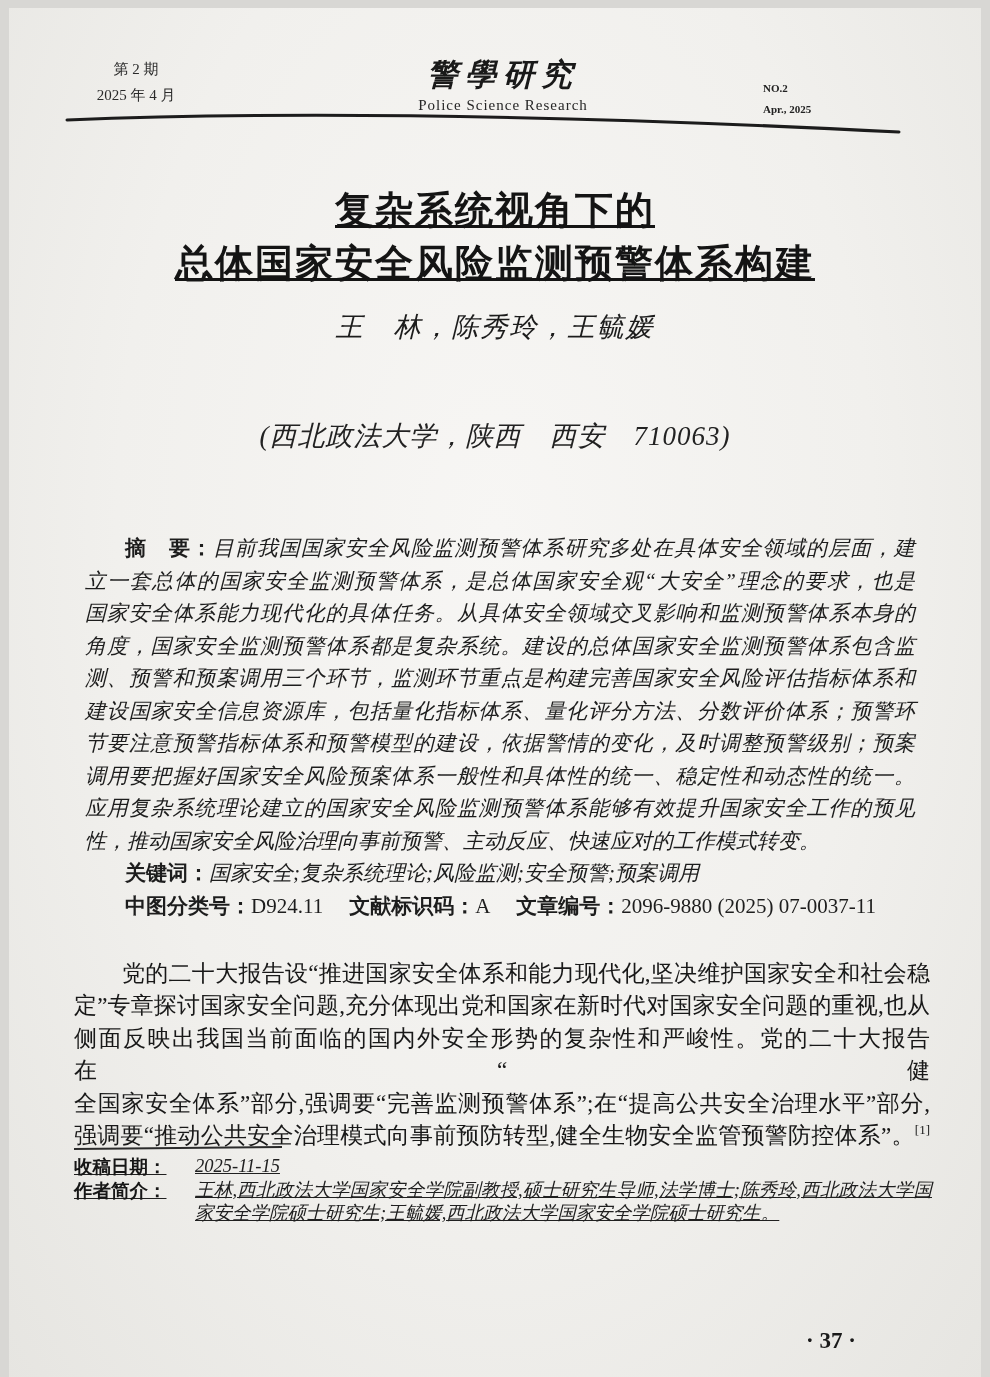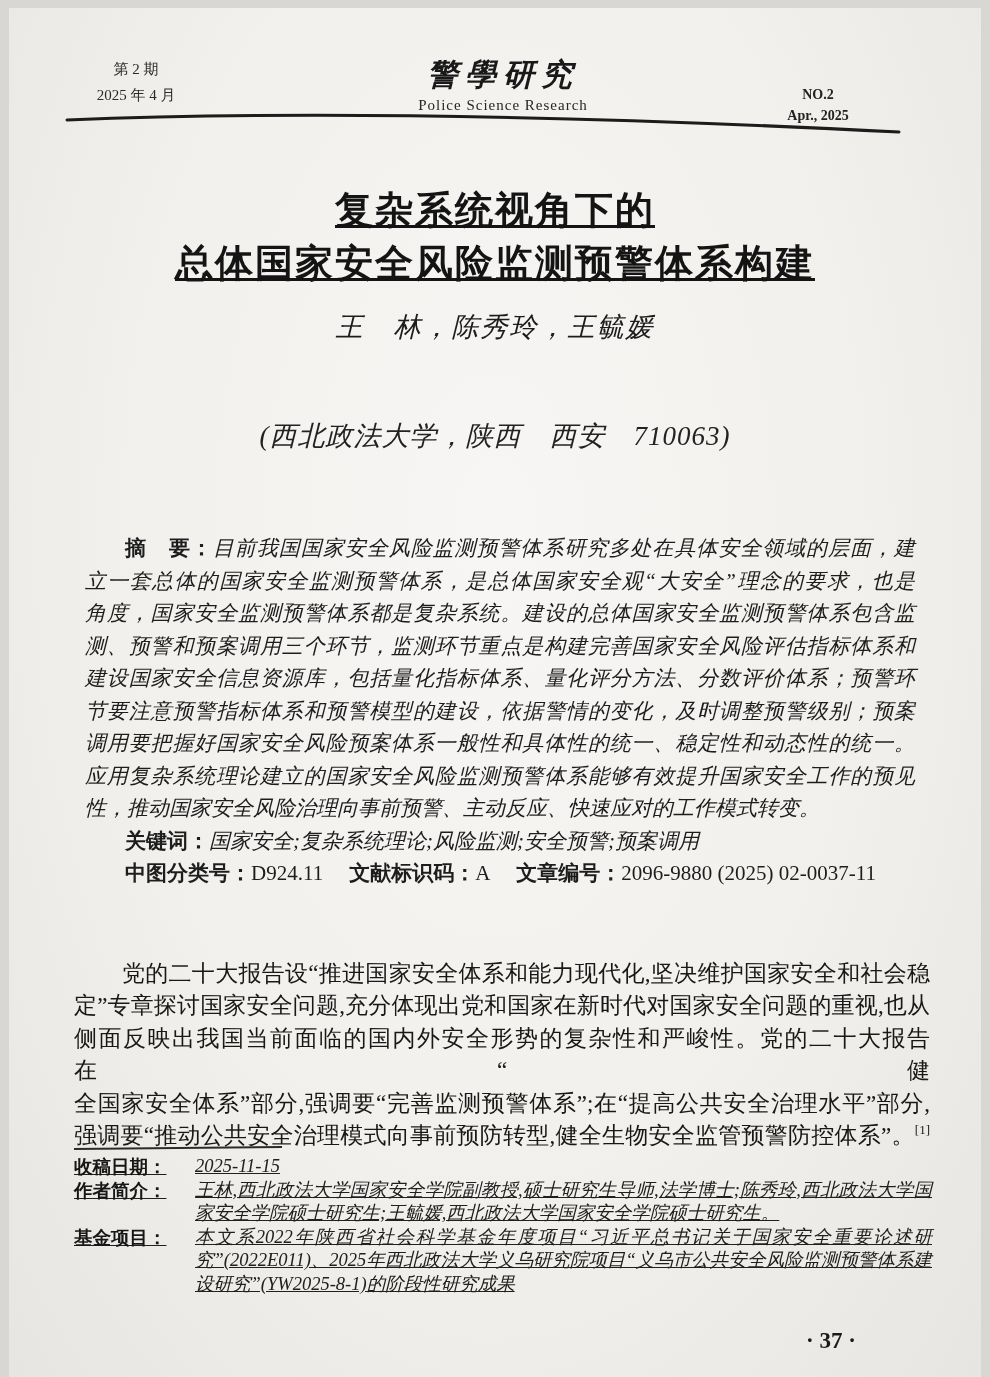--- a/index.html
+++ b/index.html
@@ -13,22 +13,22 @@
     overflow:hidden;
   }
   
   .hdr-left{position:absolute;left:62px;top:48px;width:130px;text-align:center;
     font-size:15px;line-height:26px;color:#2a2a2a;}
   .hdr-center{position:absolute;left:16px;right:0;top:46px;text-align:center;}
   .hdr-center .callig{font-size:31px;font-weight:bold;font-style:italic;
     letter-spacing:7px;font-family:"DejaVu Serif",serif;color:#191919;}
   .hdr-center .en{font-size:15px;letter-spacing:1px;color:#262626;margin-top:1px;
     font-family:"Liberation Serif",serif;}
-  .hdr-right{position:absolute;right:108px;top:76px;width:110px;text-align:center;
-    font-size:14px;line-height:21px;font-weight:bold;color:#222;}
+  .hdr-right{position:absolute;right:108px;top:70px;width:110px;text-align:left;
+    font-size:11px;line-height:21px;font-weight:bold;color:#222;}
   .hdr-rule{position:absolute;left:56px;top:102px;width:836px;height:28px;}
   
   .title{position:absolute;left:0;right:0;top:176px;text-align:center;
     font-family:"Liberation Sans","DejaVu Sans",sans-serif;
     font-weight:bold;font-size:38px;line-height:53px;color:#141414;letter-spacing:2px;text-decoration:underline;}
   .authors{position:absolute;left:0;right:0;top:301px;text-align:center;
     font-size:27px;font-style:italic;color:#1c1c1c;letter-spacing:2px;}
   .affil{position:absolute;left:0;right:0;top:410px;text-align:center;
     font-size:27px;font-style:italic;color:#222;letter-spacing:1px;}
   
@@ -89,34 +89,35 @@
 
   <div class="authors">王　林，陈秀玲，王毓媛</div>
 
   <div class="affil">(西北政法大学，陕西　西安　710063)</div>
 
   <div class="abstract">
     <div class="aline first jline">
       <span class="b">摘　要：</span><span>目前我国国家安全风险监测预警体系研究多处在具体安全领域的层面，建</span>
     </div>
     <div class="aline jline">立一套总体的国家安全监测预警体系，是总体国家安全观“大安全”理念的要求，也是</div>
+    <div class="aline jline">国家安全体系能力现代化的具体任务。从具体安全领域交叉影响和监测预警体系本身的</div>
     <div class="aline jline">角度，国家安全监测预警体系都是复杂系统。建设的总体国家安全监测预警体系包含监</div>
     <div class="aline jline">测、预警和预案调用三个环节，监测环节重点是构建完善国家安全风险评估指标体系和</div>
     <div class="aline jline">建设国家安全信息资源库，包括量化指标体系、量化评分方法、分数评价体系；预警环</div>
     <div class="aline jline">节要注意预警指标体系和预警模型的建设，依据警情的变化，及时调整预警级别；预案</div>
     <div class="aline jline">调用要把握好国家安全风险预案体系一般性和具体性的统一、稳定性和动态性的统一。</div>
     <div class="aline jline">应用复杂系统理论建立的国家安全风险监测预警体系能够有效提升国家安全工作的预见</div>
     <div class="aline">性，推动国家安全风险治理向事前预警、主动反应、快速应对的工作模式转变。</div>
 
     <div class="kwline">
       <span class="b">关键词：</span><span>国家安全;复杂系统理论;风险监测;安全预警;预案调用</span>
     </div>
 
     <div class="clsline">
-      <span class="b">中图分类号：</span><span class="val">D924.11</span><span class="gap"></span><span class="b">文献标识码：</span><span class="val">A</span><span class="gap"></span><span class="b">文章编号：</span><span class="val">2096-9880 (2025) 02-0037-11</span>
+      <span class="b">中图分类号：</span><span class="val">D924.11</span><span class="gap"></span><span class="b">文献标识码：</span><span class="val">A</span><span class="gap"></span><span class="b">文章编号：</span><span class="val">2096-9880 (2025) 07-0037-11</span>
     </div>
   </div>
 
   <div class="body-par">
     <div class="bline first jline">党的二十大报告设“推进国家安全体系和能力现代化,坚决维护国家安全和社会稳</div>
     <div class="bline jline">定”专章探讨国家安全问题,充分体现出党和国家在新时代对国家安全问题的重视,也从</div>
     <div class="bline jline">侧面反映出我国当前面临的国内外安全形势的复杂性和严峻性。党的二十大报告在“健</div>
     <div class="bline jline">全国家安全体系”部分,强调要“完善监测预警体系”;在“提高公共安全治理水平”部分,</div>
     <div class="bline jline">
       <span>强调要“推动公共安全治理模式向事前预防转型,健全生物安全监管预警防控体系”。</span><sup class="ref">[1]</sup>
@@ -127,21 +128,17 @@
 
   <div class="footnotes">
     <div class="fn-entry">
       <span class="fn-label">收稿日期：</span>
       <span class="fn-text">2025-11-15</span>
     </div>
     <div class="fn-entry">
       <span class="fn-label">作者简介：</span>
       <span class="fn-text">王林,西北政法大学国家安全学院副教授,硕士研究生导师,法学博士;陈秀玲,西北政法大学国家安全学院硕士研究生;王毓媛,西北政法大学国家安全学院硕士研究生。</span>
     </div>
-    <div class="fn-entry">
-      <span class="fn-label">基金项目：</span>
-      <span class="fn-text">本文系2022年陕西省社会科学基金年度项目“习近平总书记关于国家安全重要论述研究”(2022E011)、2025年西北政法大学义乌研究院项目“义乌市公共安全风险监测预警体系建设研究”(YW2025-8-1)的阶段性研究成果</span>
-    </div>
   </div>
 
   <div class="pagenum">· 37 ·</div>
 
 </div>
 
 </body></html>

